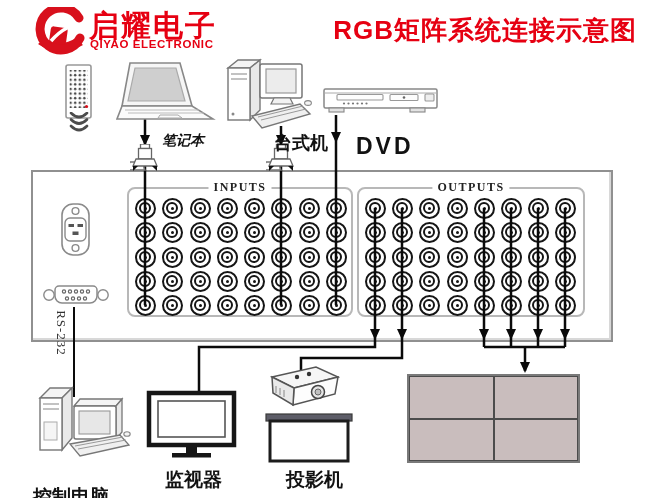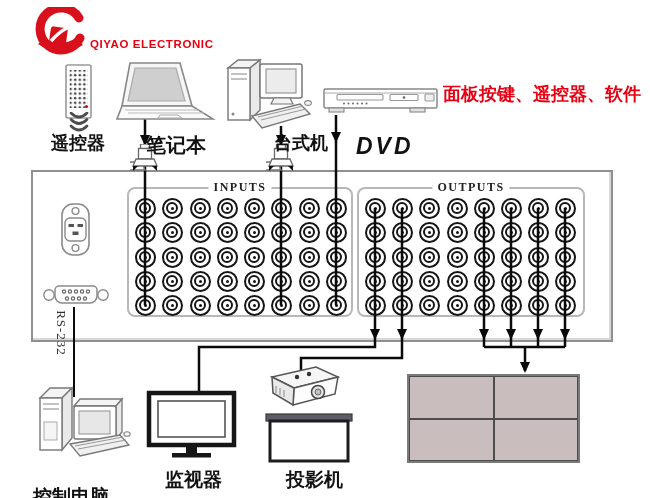--- a/index.html
+++ b/index.html
@@ -35,24 +35,25 @@
 <body>
 
 <div class="canvas">
 
   <svg class="abs" style="left:33px;top:7px;" width="54" height="48" viewBox="0 0 54 48">
     <path d="M46,11 A21,21 0 1 0 47,31" fill="none" stroke="#d8101c" stroke-width="9" stroke-linecap="round"></path>
     <path d="M5,37 Q26,52 50,38 L43,31 Q27,41 12,31 Z" fill="#d8101c"></path>
     <rect x="17" y="20" width="17" height="17" rx="3" fill="#d8101c" transform="rotate(8 25 28)"></rect>
     <path d="M18,34 Q26,25 34,21" stroke="#fff" stroke-width="3.5" fill="none"></path>
   </svg>
+  <div class="logo-name red">启耀电子</div>
   <div class="logo-sub red">QIYAO ELECTRONIC</div>
 
+  <div class="title red">RGB矩阵系统连接示意图</div>
   <div class="note red">
-    <div>面板按键、遥控器、软件</div>
   </div>
 
   <div class="chassis"></div>
   <div class="groupbox" style="left:127px;top:187px;width:226px;height:130px;"></div>
   <div class="groupbox" style="left:357px;top:187px;width:228px;height:130px;"></div>
   <span class="legend" style="left:240px;">INPUTS</span>
   <span class="legend" style="left:471px;">OUTPUTS</span>
 
   <div id="inputs-grid">
       <span class="bnc" style="left: 134.5px; top: 197.5px;">
@@ -383,31 +384,30 @@
     <rect x="5.5" y="6" width="18.5" height="38" fill="url(#btns)"></rect>
     <circle cx="22.5" cy="42.5" r="1.6" fill="#d8101c"></circle>
   </svg>
   <svg class="abs" style="left:65px;top:112px;" width="28" height="22" viewBox="0 0 28 22">
     <g stroke="#4c4c4c" stroke-width="2.6" fill="none" stroke-linecap="round">
       <path d="M6,1 Q14,9 22,1"></path>
         <path d="M6,7.5 Q14,15.5 22,7.5"></path>
         <path d="M6,14 Q14,22 22,14"></path>
     </g>
   </svg>
-  <div class="label" style="left:51px;top:131px;font-size:18px;">遥控器</div>
 
   <svg class="abs" style="left:116px;top:60px;" width="100" height="62" viewBox="0 0 100 62">
     <polygon points="14,3 64,3 76,46 6,46" fill="#f6f6f6" stroke="#888" stroke-width="1.6"></polygon>
     <polygon points="19,8 60,8 69,41 12,41" fill="#cfcfcf" stroke="#aaa" stroke-width="1.2"></polygon>
     <polygon points="6,46 76,46 97,59 1,59" fill="#fbfbfb" stroke="#888" stroke-width="1.6"></polygon>
     <line x1="9" y1="50" x2="83" y2="50" stroke="#bbb" stroke-width="1"></line>
     <line x1="12" y1="53" x2="88" y2="53" stroke="#bbb" stroke-width="1"></line>
     <polygon points="44,55 62,55 66,58 42,58" fill="none" stroke="#aaa" stroke-width="1"></polygon>
   </svg>
-  <div class="label" style="left:146px;top:132px;font-size:20px;">笔记本</div>
+  <div class="label" style="left:162px;top:132px;font-size:14px;font-style:italic;">笔记本</div>
 
   <svg class="abs" style="left:216px;top:56px;" width="96" height="78" viewBox="0 0 96 78">
     <polygon points="12,12 22,4 44,4 34,12" fill="#f4f4f4" stroke="#777" stroke-width="1.4"></polygon>
     <polygon points="34,12 44,4 44,54 34,64" fill="#e9e9e9" stroke="#777" stroke-width="1.4"></polygon>
     <rect x="12" y="12" width="22" height="52" fill="#fff" stroke="#777" stroke-width="1.4"></rect>
     <line x1="15" y1="18" x2="31" y2="18" stroke="#999" stroke-width="1.2"></line>
     <line x1="15" y1="23" x2="31" y2="23" stroke="#999" stroke-width="1.2"></line>
     <circle cx="17" cy="58" r="1.5" fill="#888"></circle>
     <rect x="44" y="8" width="42" height="34" rx="2" fill="#fff" stroke="#777" stroke-width="1.5"></rect>
     <rect x="50" y="13" width="30" height="24" fill="#ececec" stroke="#999" stroke-width="1.2"></rect>
@@ -430,21 +430,21 @@
       <circle cx="22" cy="21.5" r="1.1"></circle>
         <circle cx="26.5" cy="21.5" r="1.1"></circle>
         <circle cx="31" cy="21.5" r="1.1"></circle>
       <circle cx="35.5" cy="21.5" r="1.1"></circle>
         <circle cx="40" cy="21.5" r="1.1"></circle>
         <circle cx="44.5" cy="21.5" r="1.1"></circle>
     </g>
     <rect x="7" y="26" width="15" height="4" fill="#e3e3e3" stroke="#888" stroke-width="1.1"></rect>
     <rect x="88" y="26" width="15" height="4" fill="#e3e3e3" stroke="#888" stroke-width="1.1"></rect>
   </svg>
-  <div class="label" style="left:356px;top:133px;font-size:23px;letter-spacing:3px;font-style:italic;">DVD</div>
+  <div class="label" style="left:356px;top:133px;font-size:23px;letter-spacing:3px;">DVD</div>
 
 
   <svg class="abs" style="left:30px;top:380px;" width="102" height="84" viewBox="0 0 102 84">
     <polygon points="10,18 20,8 42,8 32,18" fill="#f4f4f4" stroke="#777" stroke-width="1.4"></polygon>
     <polygon points="32,18 42,8 42,58 32,70" fill="#e9e9e9" stroke="#777" stroke-width="1.4"></polygon>
     <rect x="10" y="18" width="22" height="52" fill="#fff" stroke="#777" stroke-width="1.4"></rect>
     <line x1="13" y1="24" x2="29" y2="24" stroke="#999" stroke-width="1.2"></line>
     <line x1="13" y1="29" x2="29" y2="29" stroke="#999" stroke-width="1.2"></line>
     <rect x="14" y="42" width="13" height="18" fill="#f5f5f5" stroke="#aaa" stroke-width="1"></rect>
     <polygon points="44,26 50,19 92,19 86,26" fill="#f4f4f4" stroke="#777" stroke-width="1.3"></polygon>

